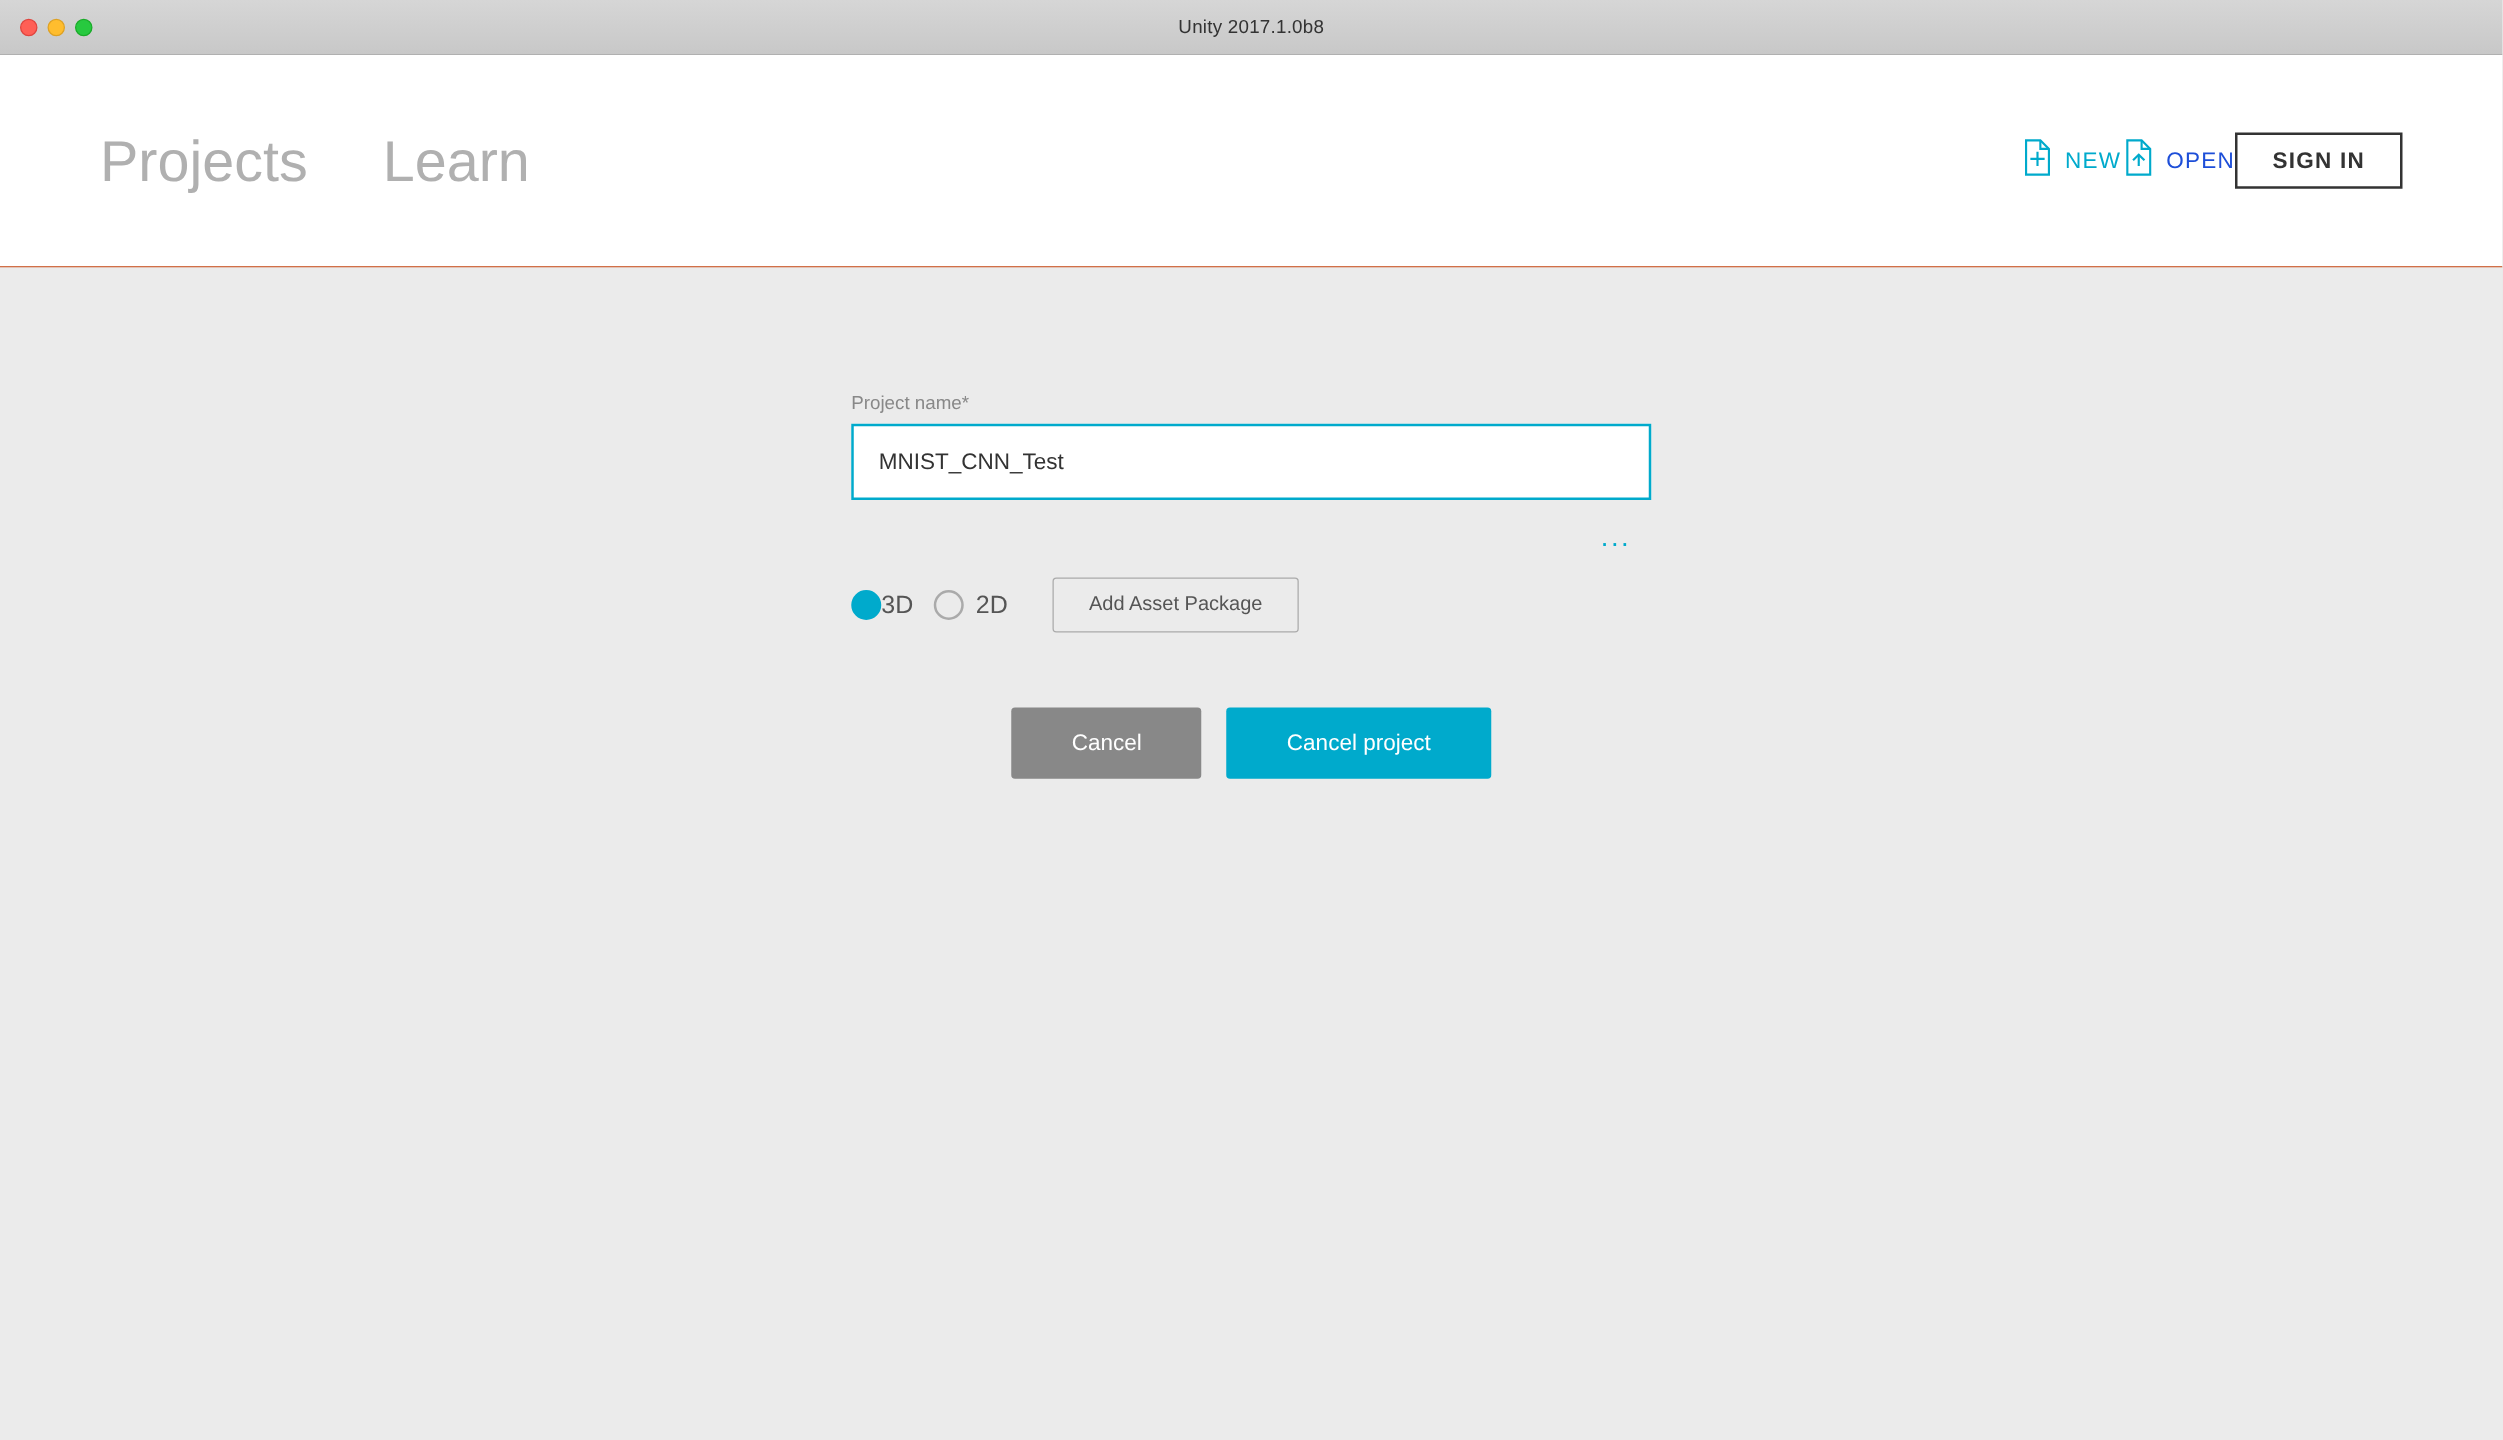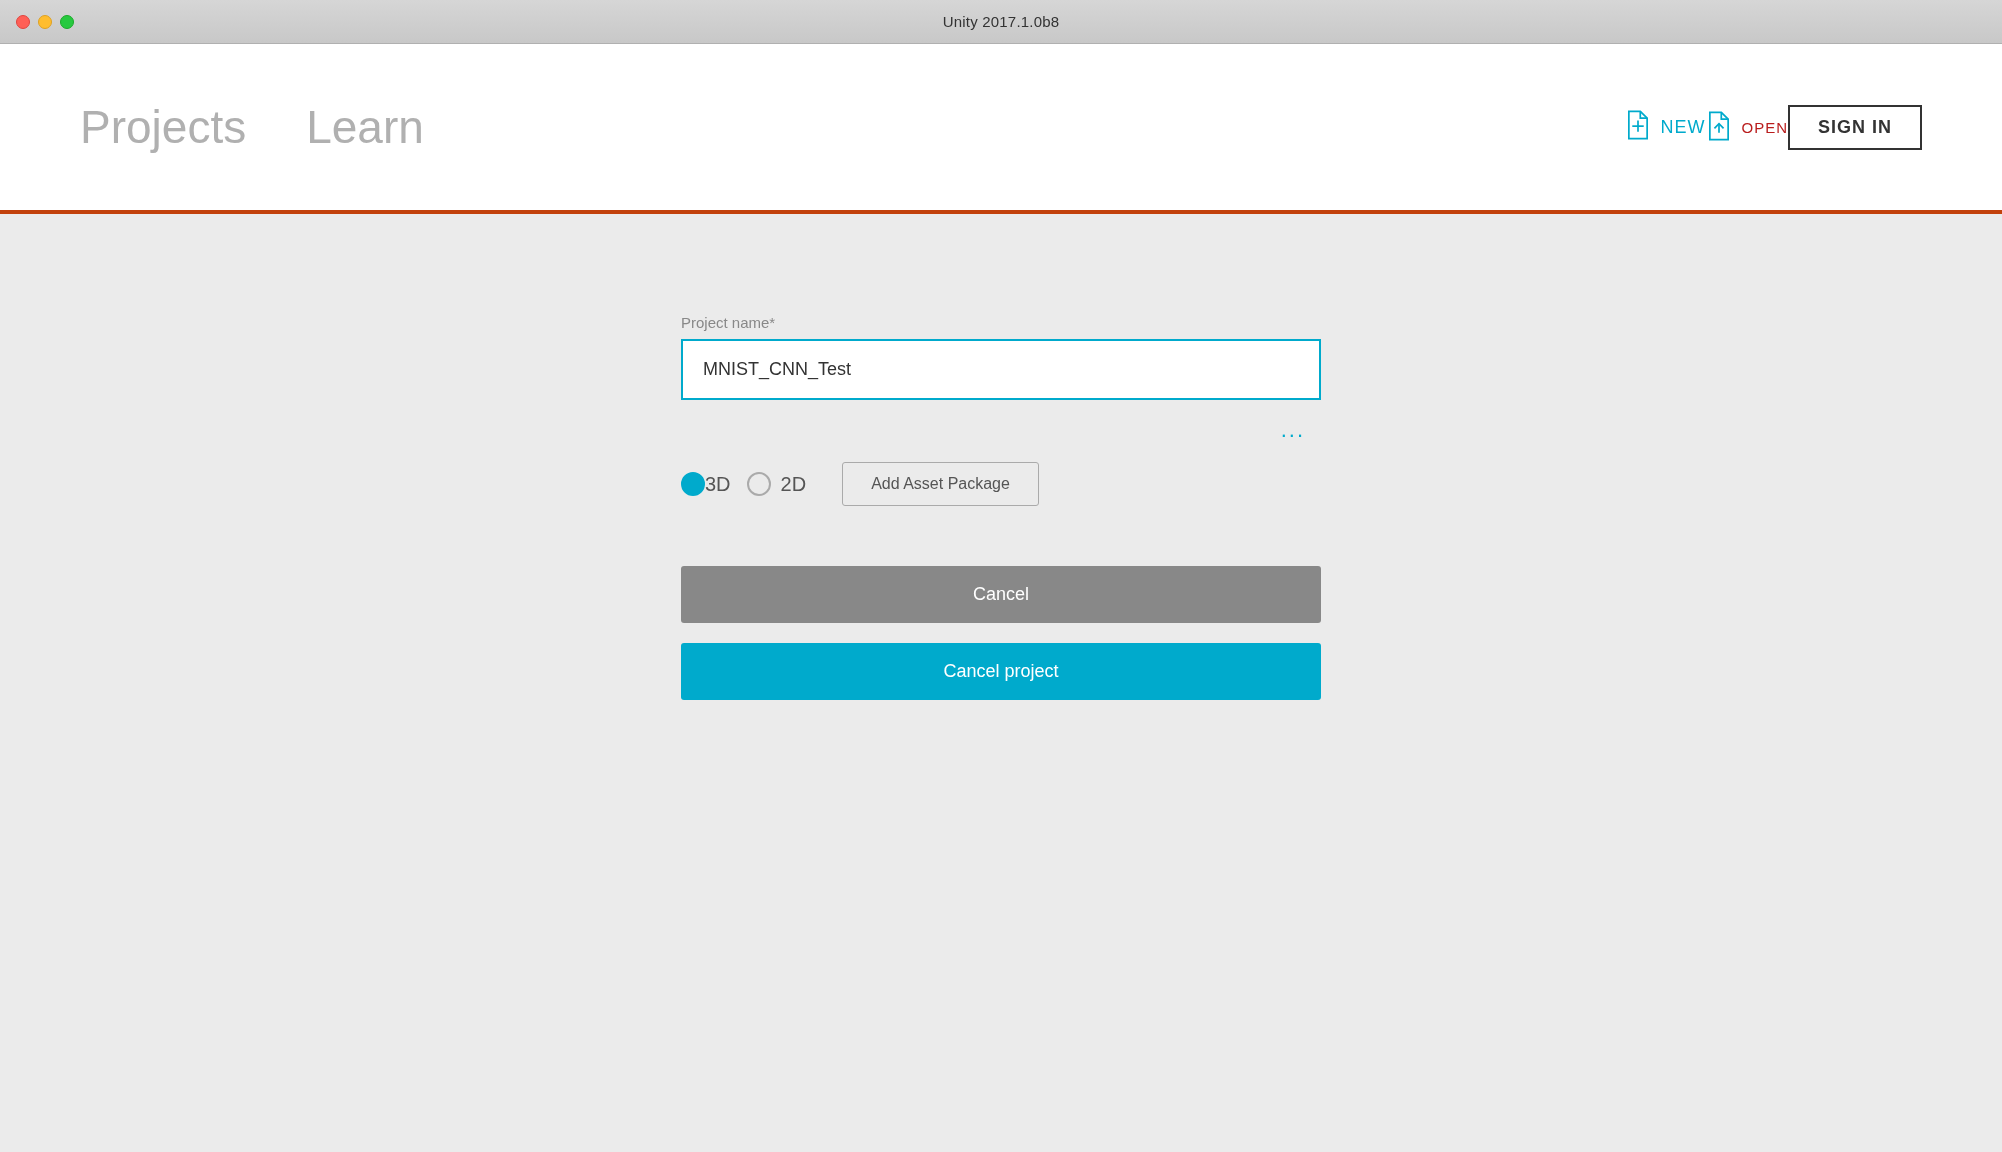--- a/index.html
+++ b/index.html
@@ -54,21 +54,21 @@
     .traffic-light.maximize { background: #27c93f; border: 1px solid #1aab29; }
 
     
     .header {
       width: 100%;
       height: 170px;
       background: #ffffff;
       display: flex;
       align-items: center;
       padding: 0 80px;
-      border-bottom: 4px solid #c2410c;
+      border-bottom: 1px solid #c2410c;
     }
 
     .nav-left {
       display: flex;
       align-items: center;
       gap: 60px;
       flex: 1;
     }
 
     .nav-projects {
@@ -99,22 +99,22 @@
       font-weight: 500;
       cursor: pointer;
       text-transform: uppercase;
       letter-spacing: 1px;
     }
 
     .nav-open-btn {
       display: flex;
       align-items: center;
       gap: 8px;
-      color: #b91c1c;
-      font-size: 15px;
+      color: #1d4ed8;
+      font-size: 18px;
       font-weight: 500;
       cursor: pointer;
       text-transform: uppercase;
       letter-spacing: 1px;
     }
 
     .sign-in-btn {
       border: 2px solid #333;
       padding: 10px 28px;
       font-size: 18px;
@@ -233,21 +233,20 @@
       cursor: pointer;
       margin-left: 20px;
       border-radius: 3px;
     }
 
     
     .buttons-row {
       display: flex;
       justify-content: center;
       gap: 20px;
-      flex-direction: column;
     }
 
     .cancel-btn {
       padding: 18px 48px;
       font-size: 18px;
       background: #888;
       color: #fff;
       border: none;
       cursor: pointer;
       border-radius: 3px;

